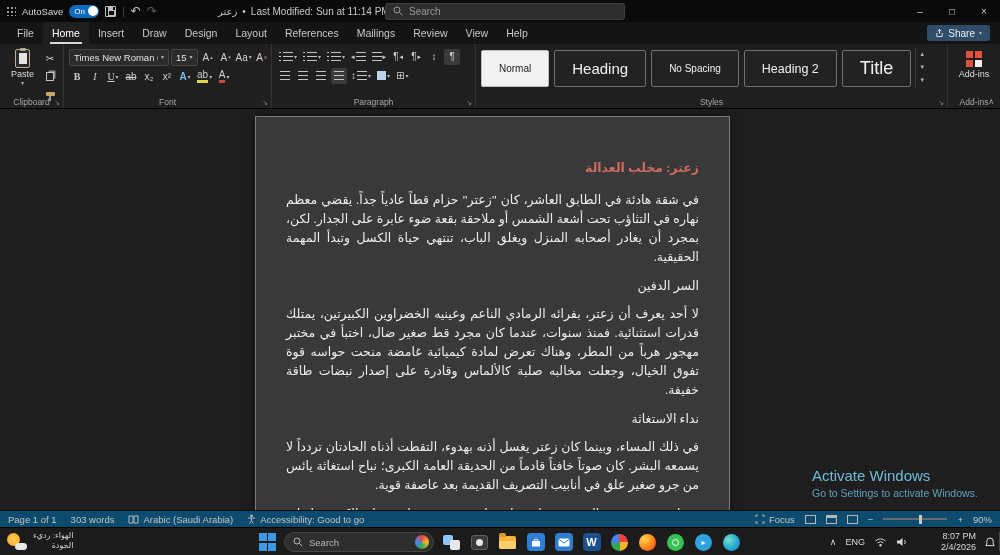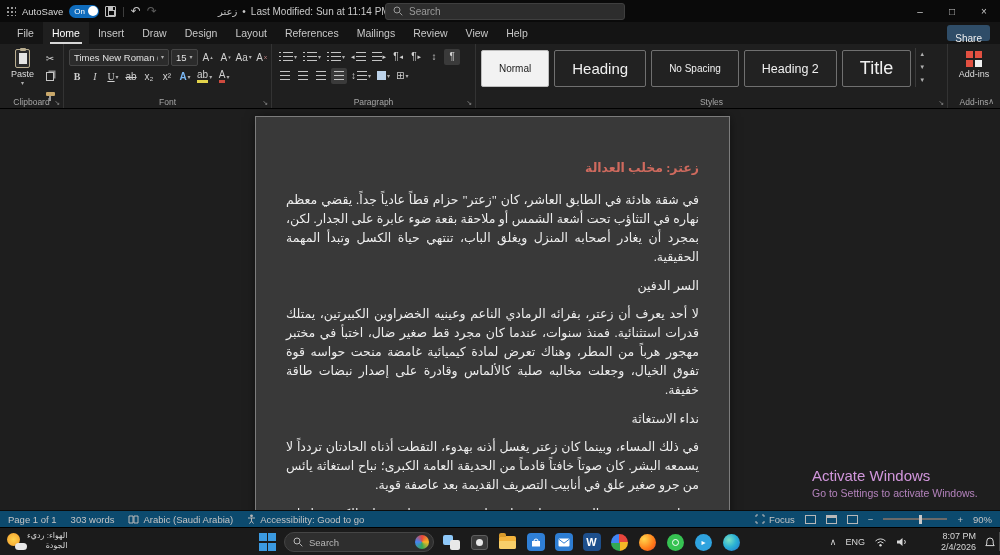--- a/index.html
+++ b/index.html
@@ -24,21 +24,21 @@
   .chev{font-size:6.5px;color:#9a9a9a;}
   .tb-search{position:absolute;left:385px;top:2.5px;width:240px;height:17px;background:#2d2d2d;border:1px solid #3f3f3f;border-radius:3px;display:flex;align-items:center;gap:6px;padding:0 7px;color:#9a9a9a;font-size:10px;}
   .win-controls{position:absolute;right:0;top:0;display:flex;}
   .win-btn{width:32px;height:22px;display:flex;align-items:center;justify-content:center;color:#c8c8c8;font-size:10px;}
 
   
   .tabs{height:22px;background:#141414;display:flex;align-items:center;padding-left:8px;font-size:10.5px;color:#c8c8c8;}
   .tab{padding:0 9px;height:22px;display:flex;align-items:center;position:relative;}
   .tab.active{color:#fff;background:#1f1f1f;}
   .tab.active::after{content:"";position:absolute;left:7px;right:7px;bottom:0;height:2px;background:#d8d8d8;}
-  .share-btn{margin-left:auto;margin-right:10px;height:16px;background:#2f4d68;border-radius:3px;display:flex;align-items:center;gap:4px;padding:4px 8px;color:#eee;font-size:10px;flex-direction:column;}
+  .share-btn{margin-left:auto;margin-right:10px;height:16px;background:#2f4d68;border-radius:3px;display:flex;align-items:center;gap:4px;padding:4px 8px;color:#eee;font-size:10px;}
 
   
   .ribbon{height:65px;background:#1f1f1f;border-bottom:1px solid #000;display:flex;position:relative;}
   .rgroup{position:relative;border-right:1px solid #333;padding:3px 5px 13px;display:flex;flex-direction:column;}
   .glabel{position:absolute;bottom:1px;left:0;right:0;text-align:center;font-size:8.5px;color:#a6a6a6;}
   .launcher{position:absolute;bottom:2px;right:3px;font-size:7px;color:#8a8a8a;line-height:1;}
   .rrow{display:flex;align-items:center;gap:2px;margin:1.5px 0;}
   .mi{display:inline-flex;align-items:center;justify-content:center;min-width:16px;height:16px;border-radius:2px;color:#d0d0d0;font-size:10px;gap:1px;padding:0 2px;}
   .mi.on{background:#3a3a3a;}
   .dd{font-size:6px;color:#aeaeae;line-height:1;}
@@ -72,36 +72,36 @@
   .addins-ic i{display:block;}
   .collapse-chevron{position:absolute;right:6px;bottom:2px;font-size:8px;color:#a0a0a0;}
 
   
   .docarea{position:relative;height:401px;background:#1e1e1e;overflow:hidden;}
   .page{position:absolute;left:256px;top:8px;width:473px;height:560px;background:#393939;outline:1px solid #7c7c7c;box-shadow:0 0 10px rgba(0,0,0,.55);}
   .page-in{padding:42px 30px 0;direction:rtl;font-family:"Liberation Serif","DejaVu Sans",serif;font-size:12.5px;line-height:1.52;color:#ececec;text-align:justify;}
   .doc-title{color:#cf6a5e;font-weight:bold;margin-bottom:13px;text-align:right;}
   .doc-h{margin:4px 0 9px;text-align:right;}
   .doc-p{margin-bottom:10px;}
-  .watermark{position:absolute;left:812px;top:358px;color:#f0abfc;}
+  .watermark{position:absolute;left:812px;top:358px;color:#7dd3fc;}
   .watermark .l1{font-size:15px;opacity:.85;}
   .watermark .l2{font-size:10.5px;opacity:.7;margin-top:3px;}
 
   
   .status{height:17px;background:#0c4a6e;border-top:1px solid #0c0c0c;display:flex;align-items:center;font-size:9.5px;color:#c4c4c4;padding:0 8px;gap:14px;}
   .sb-item{display:flex;align-items:center;gap:4px;}
   .sb-right{margin-left:auto;display:flex;align-items:center;gap:10px;}
   .zoom-track{width:64px;height:2px;background:#6a6a6a;position:relative;}
   .zoom-thumb{position:absolute;left:55%;top:-3.5px;width:3px;height:9px;background:#c8c8c8;}
   .view-ic{width:11px;height:9px;border:1px solid #b8b8b8;}
   .view-ic.mid{border-top-width:3px;}
 
   
   .taskbar{height:28px;background:#1b1b1b;border-top:1px solid #000;position:relative;}
-  .weather{position:absolute;left:6px;top:2.5px;display:flex;align-items:center;}
+  .weather{position:absolute;left:6px;top:2.5px;display:flex;align-items:center;gap:6px;}
   .wicon{width:21px;height:21px;position:relative;}
   .wicon .sun{position:absolute;left:1px;top:2px;width:13px;height:13px;border-radius:50%;background:radial-gradient(#ffd34d,#f59d2c);}
   .wicon .cloud{position:absolute;right:0;bottom:2px;width:12px;height:7px;border-radius:5px;background:#e8e8e8;}
   .wtext{font-size:8px;line-height:1.25;color:#d8d8d8;direction:rtl;text-align:right;}
   .tcenter{position:absolute;left:50%;top:3.5px;transform:translateX(-50%);display:flex;align-items:center;gap:7px;}
   .start{width:19px;height:19px;display:grid;grid-template-columns:8px 8px;grid-template-rows:8px 8px;gap:1.5px;place-content:center;}
   .start i{background:#3b9ae1;display:block;}
   .tsearch{width:150px;height:20px;background:#2e2e2e;border:1px solid #454545;border-radius:10px;display:flex;align-items:center;gap:6px;padding:0 4px 0 8px;font-size:9.5px;color:#b8b8b8;}
   .tsearch .bing{margin-left:auto;width:14px;height:14px;border-radius:50%;background:conic-gradient(#e8453c,#f5b626,#34a853,#4285f4,#e8453c);}
   .appic{width:21px;height:21px;display:flex;align-items:center;justify-content:center;border-radius:4px;}

